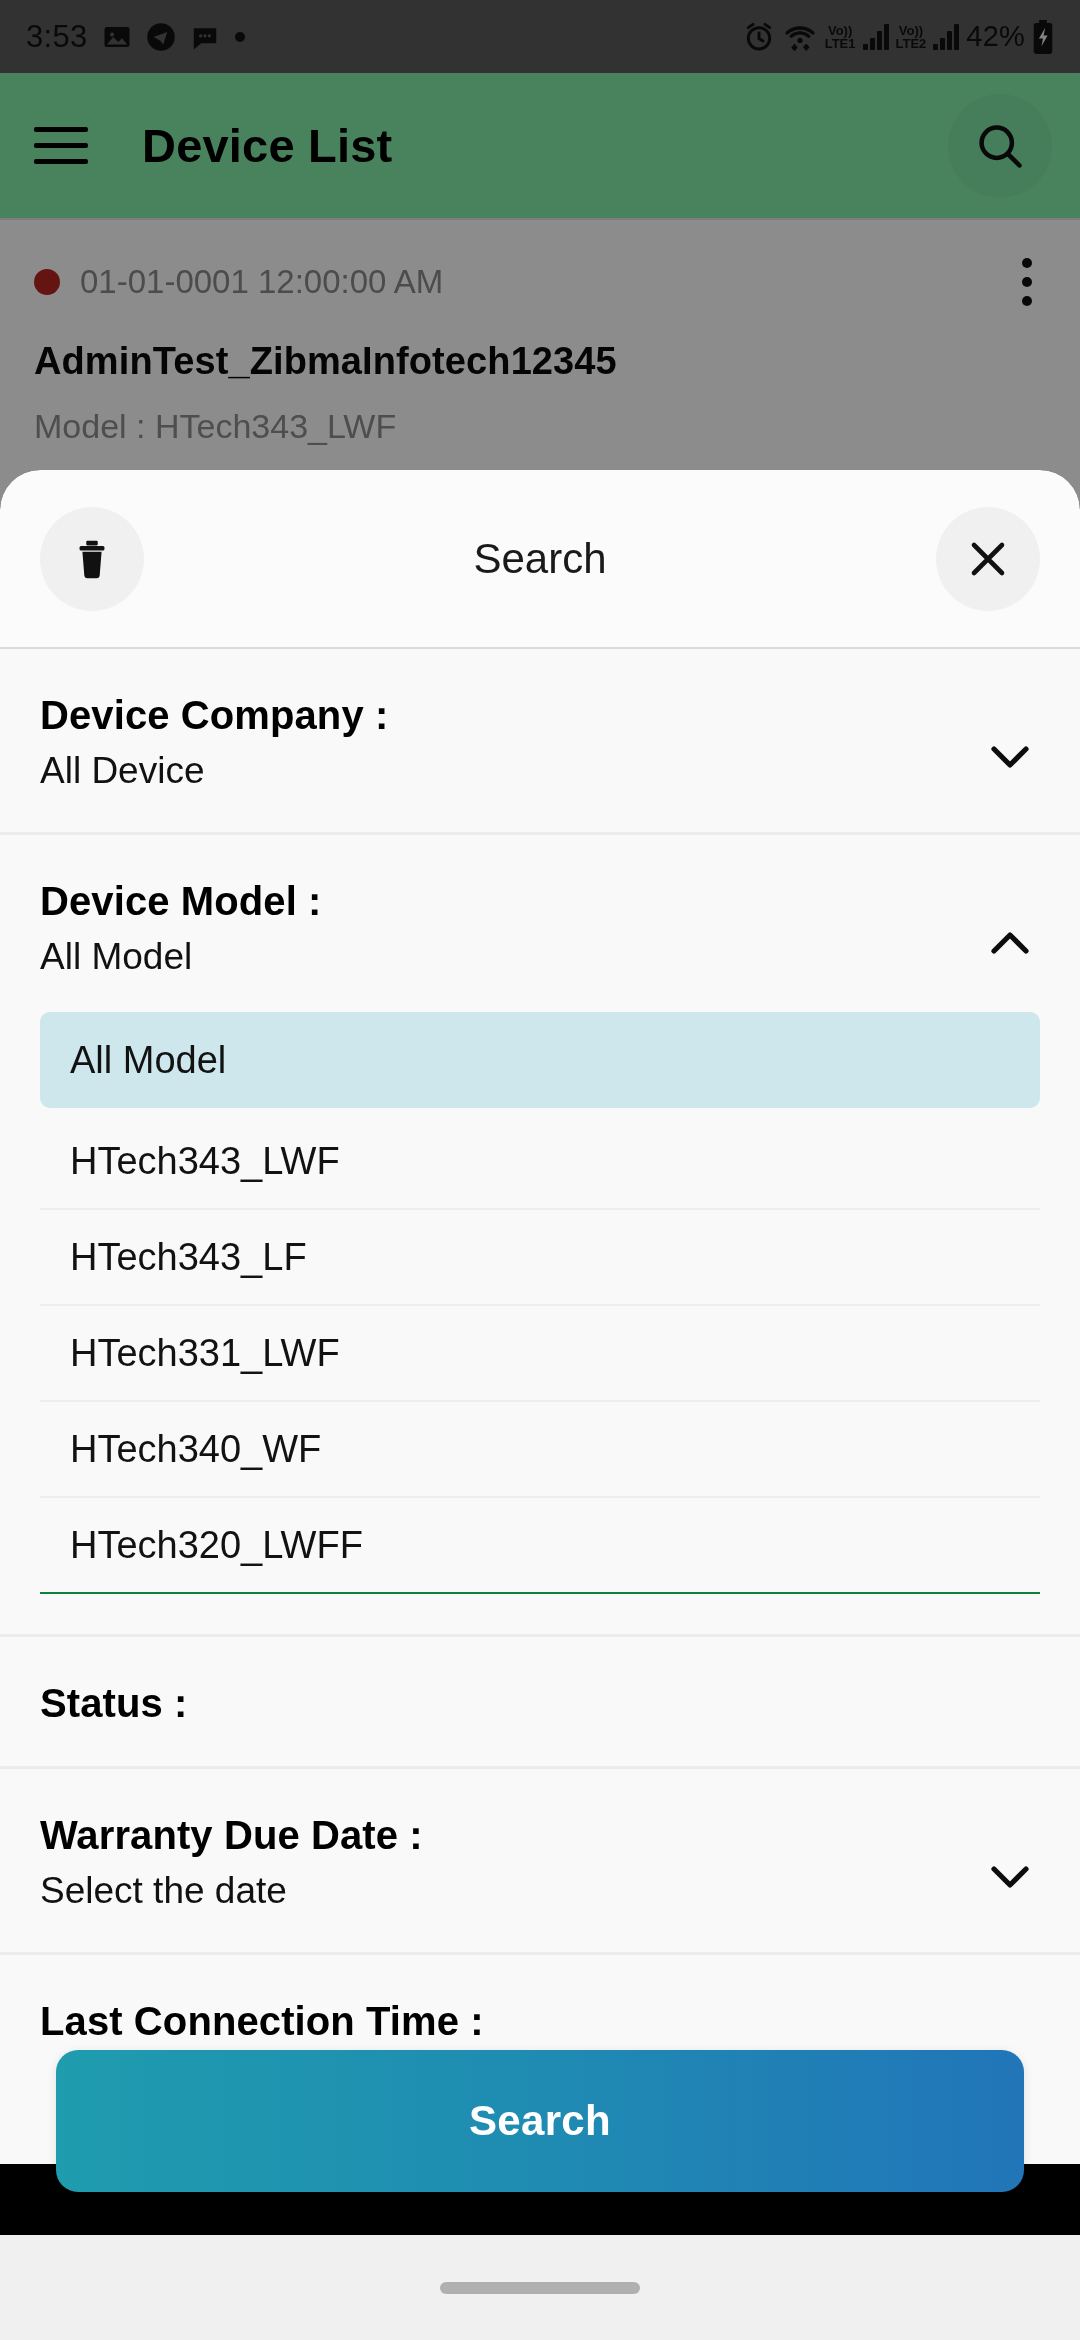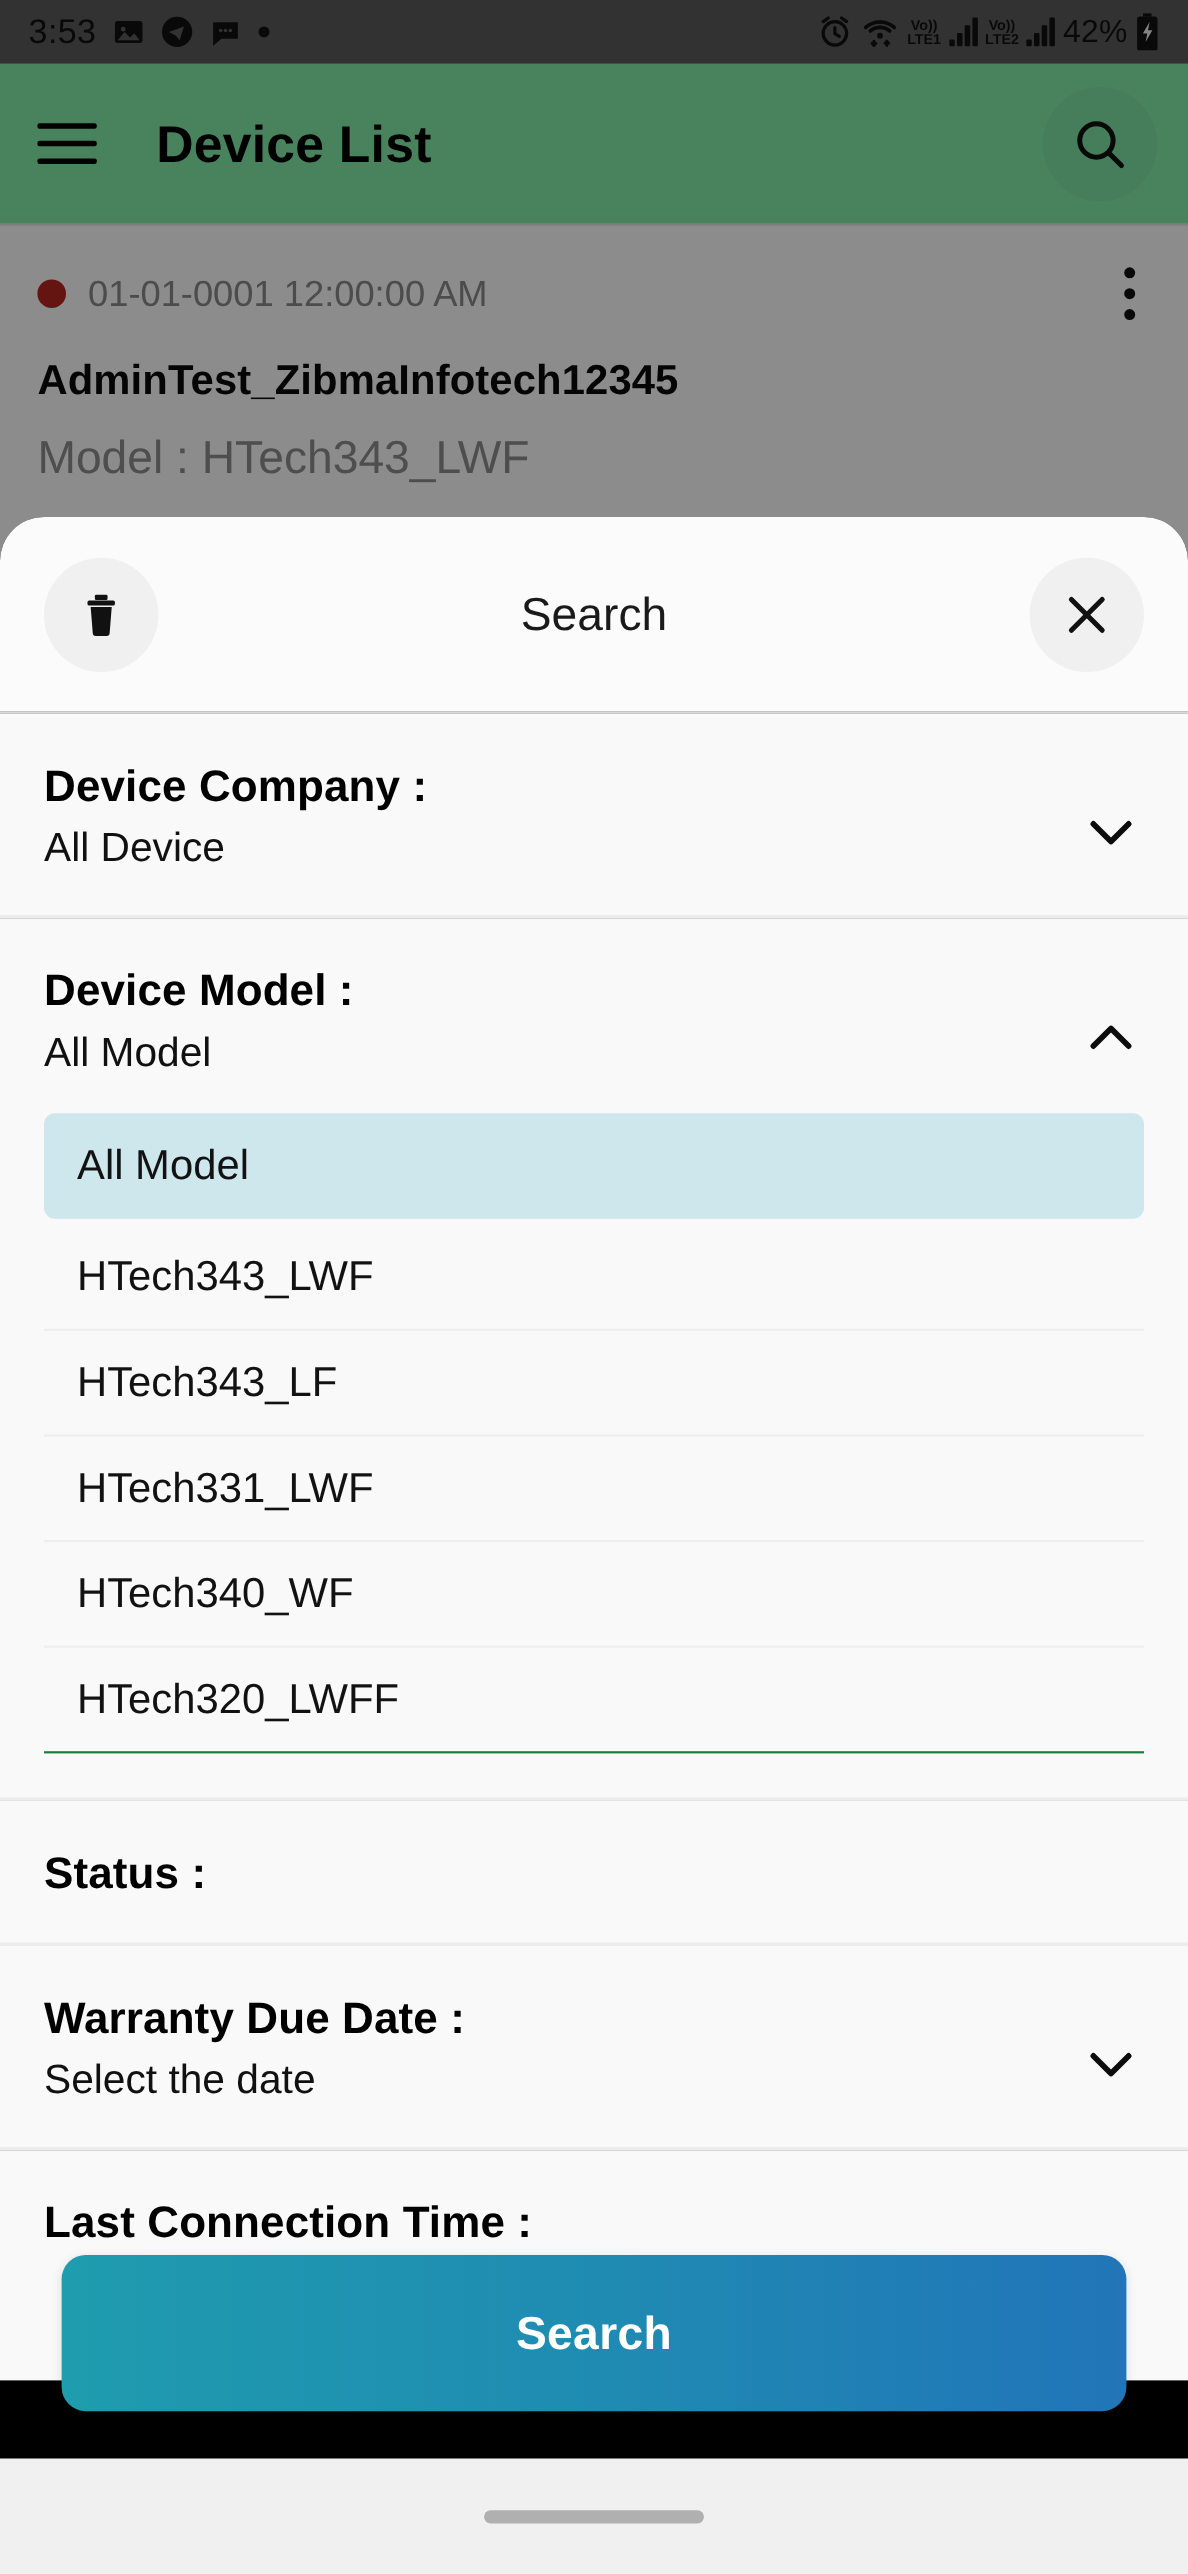--- a/index.html
+++ b/index.html
@@ -16,21 +16,21 @@
   }
 
   
   .bg-app {
     position: absolute; top: 0; left: 0;
     width: 1080px; height: 2340px;
     background: #ffffff;
   }
   .statusbar {
     position: relative;
-    height: 58px; width: 100%;
+    height: 73px; width: 100%;
     background: #5b5b5b;
     display: flex; align-items: center;
     padding: 0 26px;
     color: #111;
   }
   .sb-left { display: flex; align-items: center; gap: 14px; }
   .sb-clock { font-size: 31px; font-weight: 400; letter-spacing: .3px; color:#121212; }
   .sb-right { margin-left: auto; display: flex; align-items: center; gap: 7px; text-align: center; }
   .sb-ico { display:flex; align-items:center; }
   .sb-batt { font-size: 29px; color:#121212; letter-spacing:.2px; }
@@ -65,21 +65,21 @@
   }
   .divider-line { height:2px; background:#e3e3e3; width:100%; }
 
   .device-card { padding: 32px 34px 0 34px; }
   .dev-row1 { display:flex; align-items:center; }
   .dot-red { width:26px; height:26px; border-radius:50%; background:#b7261f; margin-right:20px; flex:none;}
   .dev-time { font-size: 33px; color:#8a8a8a; }
   .kebab { margin-left:auto; display:flex; flex-direction:column; gap:9px; padding: 6px 14px;}
   .kebab i { width:10px; height:10px; border-radius:50%; background:#111; display:block;}
   .dev-name { font-size: 38px; font-weight: 700; color:#0a0a0a; margin-top: 28px; letter-spacing:.1px;}
-  .dev-model { font-size: 42px; color:#8e8e8e; margin-top: 24px; }
+  .dev-model { font-size: 34px; color:#8e8e8e; margin-top: 24px; }
 
   .scrim {
     position:absolute; top:0; left:0; width:1080px; height:2340px;
     background: rgba(0,0,0,0.45);
   }
 
   
   .sheet {
     position:absolute; left:0; right:0; top:470px; bottom:0;
     background:#000000;

